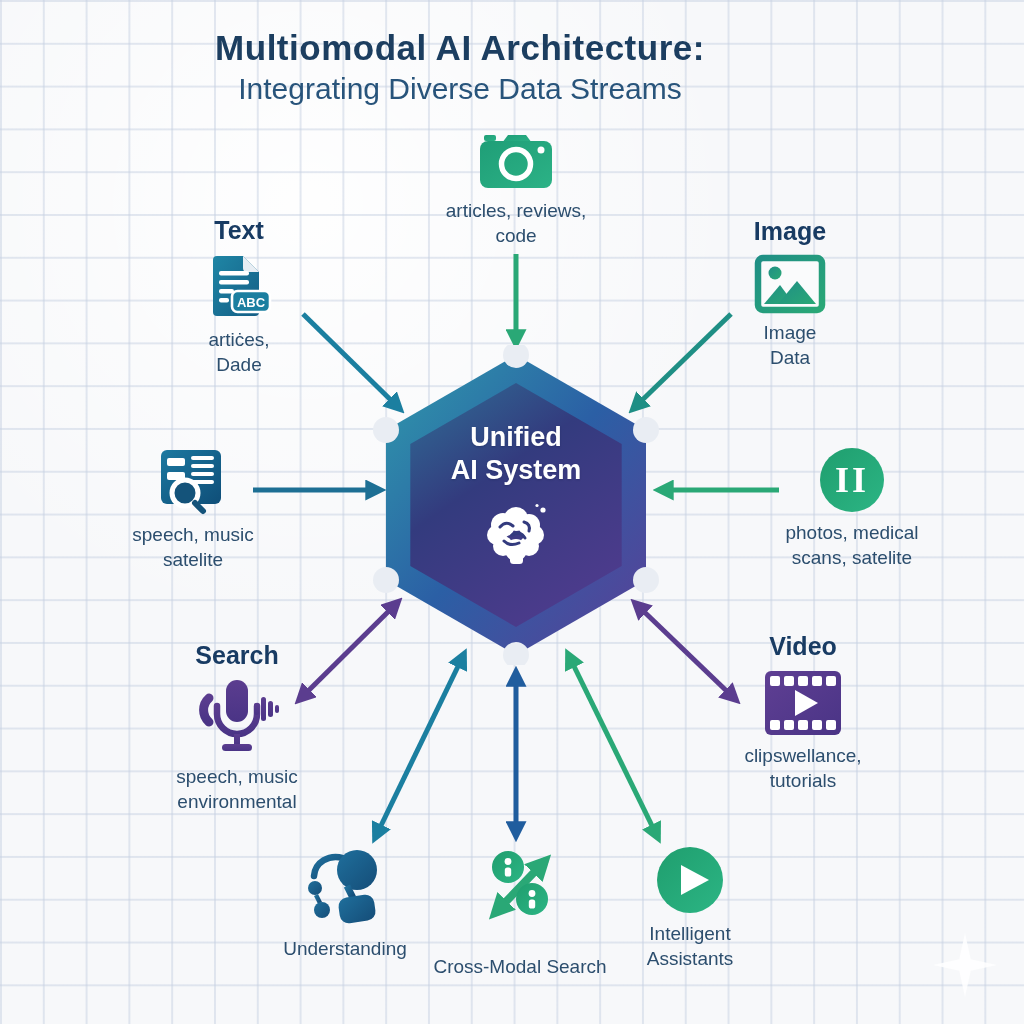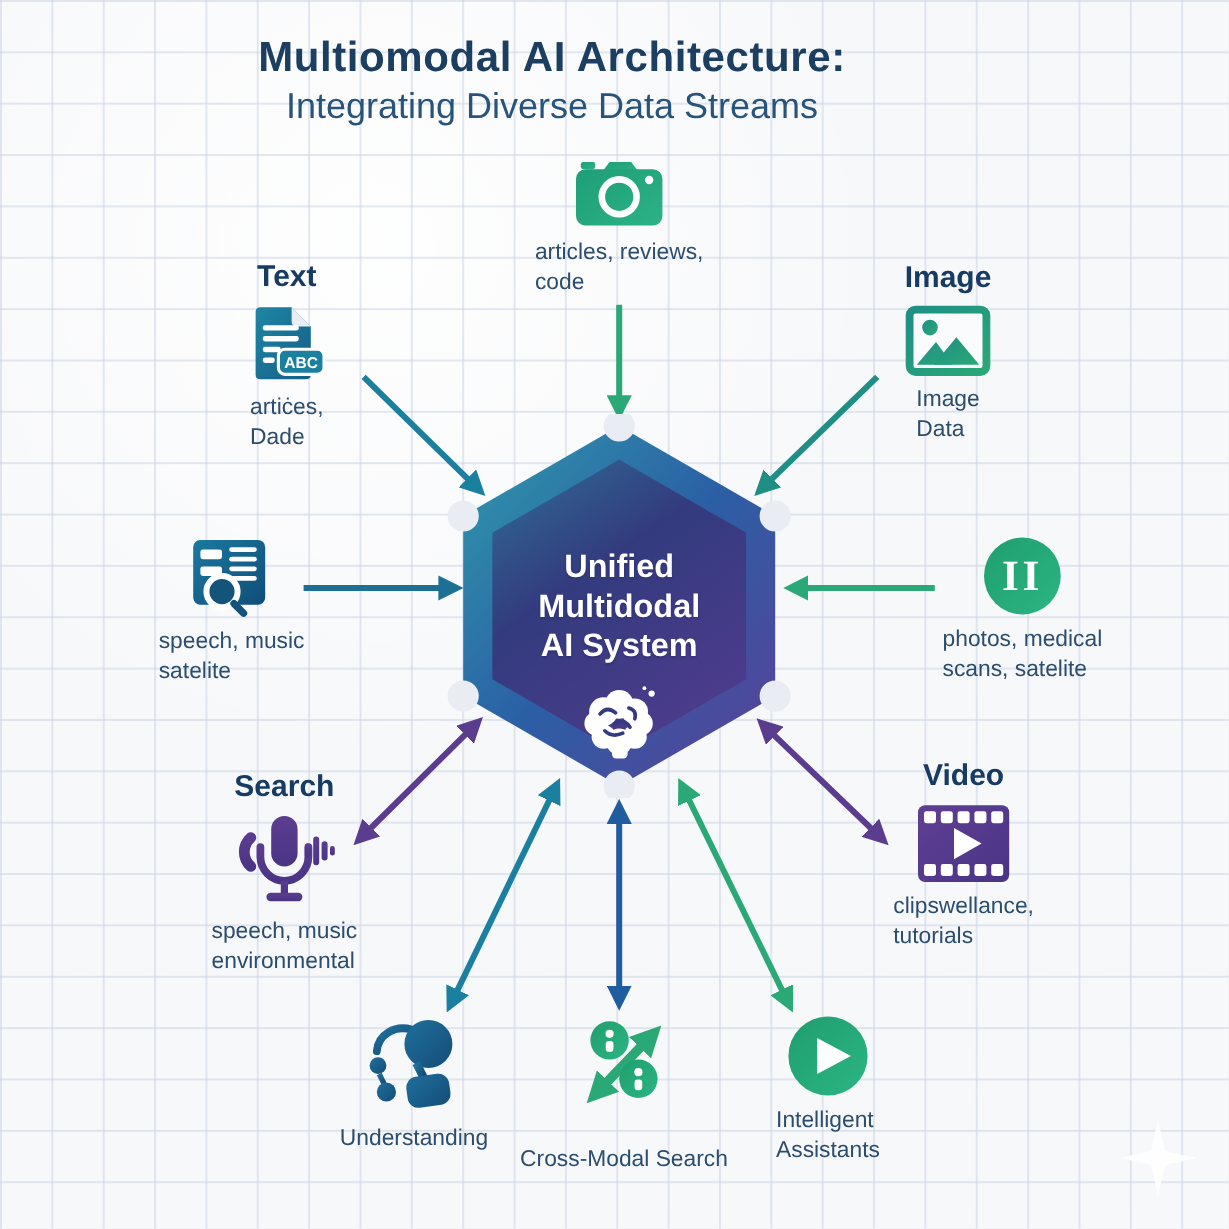--- a/index.html
+++ b/index.html
@@ -12,25 +12,25 @@
       linear-gradient(to bottom, rgba(199,209,226,.5) 1.5px, transparent 1.5px),
       radial-gradient(circle at 30% 20%, rgba(255,255,255,.9), rgba(255,255,255,0) 40%);
     background-size:42.8px 42.8px, 42.8px 42.8px, 100% 100%;
   }
   .titlewrap{position:absolute;top:28px;left:0;width:920px;text-align:center;z-index:2;}
   .title{font-size:35px;font-weight:bold;color:#1c3e60;letter-spacing:.5px;}
   .subtitle{font-size:30px;font-weight:400;color:#28547b;margin-top:4px;}
   .node{position:absolute;display:flex;flex-direction:column;align-items:center;z-index:2;width:220px;}
   .node-header{font-size:25px;font-weight:bold;color:#183b63;margin-bottom:8px;}
   .node-icon{display:flex;align-items:flex-start;justify-content:center;}
-  .node-caption{font-size:19px;line-height:1.3;color:#2c4e6e;white-space:pre-line;margin-top:7px;}
+  .node-caption{font-size:19px;line-height:1.3;color:#2c4e6e;text-align:center;white-space:pre-line;margin-top:7px;}
   #arrows{position:absolute;left:0;top:0;z-index:1;pointer-events:none;}
   #hub{position:absolute;left:366px;top:345px;width:300px;height:320px;z-index:2;}
   #hub svg.hex{position:absolute;left:0;top:0;}
-  #hub .hub-content{position:absolute;inset:0;display:flex;flex-direction:column;align-items:center;padding-top:111px;box-sizing:border-box;}
+  #hub .hub-content{position:absolute;inset:0;display:flex;flex-direction:column;align-items:center;padding-top:76px;box-sizing:border-box;}
   .hub-line{color:#ffffff;font-size:27px;font-weight:bold;line-height:33px;text-shadow:0 1px 2px rgba(10,20,60,.25);}
   .hub-brain{margin-top:16px;}
   #sparkle{position:absolute;left:933px;top:933px;width:64px;height:64px;z-index:1;opacity:.85;filter:blur(1px);
     background:#ffffff;clip-path:polygon(50% 0,59% 41%,100% 50%,59% 59%,50% 100%,41% 59%,0 50%,41% 41%);}
 </style>
 </head>
 <body>
 
 <div id="canvas">
 
@@ -92,21 +92,20 @@
         <circle cx="150" cy="10" r="13"></circle>
           <circle cx="280" cy="85" r="13"></circle>
           <circle cx="280" cy="235" r="13"></circle>
         <circle cx="150" cy="310" r="13"></circle>
           <circle cx="20" cy="235" r="13"></circle>
           <circle cx="20" cy="85" r="13"></circle>
       </g>
     </svg>
     <div class="hub-content">
       <div class="hub-line">Unified</div>
-      <div class="hub-line">Multidodal</div>
       <div class="hub-line">AI System</div>
       <svg class="hub-brain" width="70" height="66" viewBox="0 0 70 66">
         <g fill="#ffffff">
           <circle cx="22" cy="22" r="12"></circle>
             <circle cx="35" cy="16" r="12"></circle>
             <circle cx="48" cy="22" r="11"></circle>
           <circle cx="53" cy="32" r="10"></circle>
             <circle cx="48" cy="43" r="10"></circle>
             <circle cx="35" cy="47" r="11"></circle>
           <circle cx="22" cy="43" r="10"></circle>

